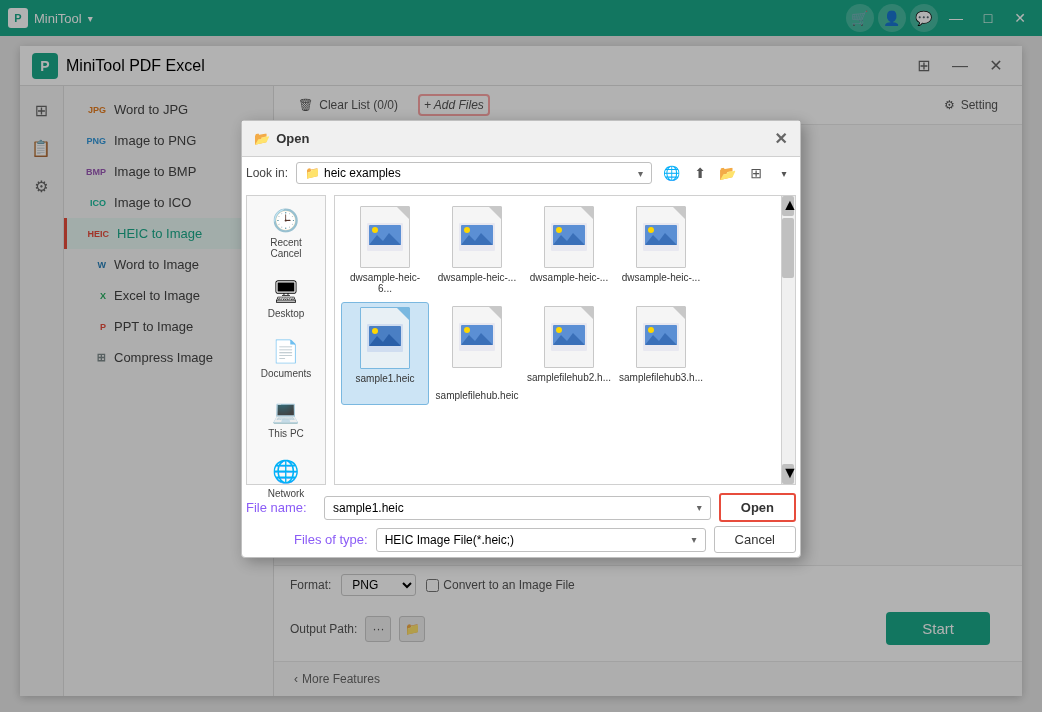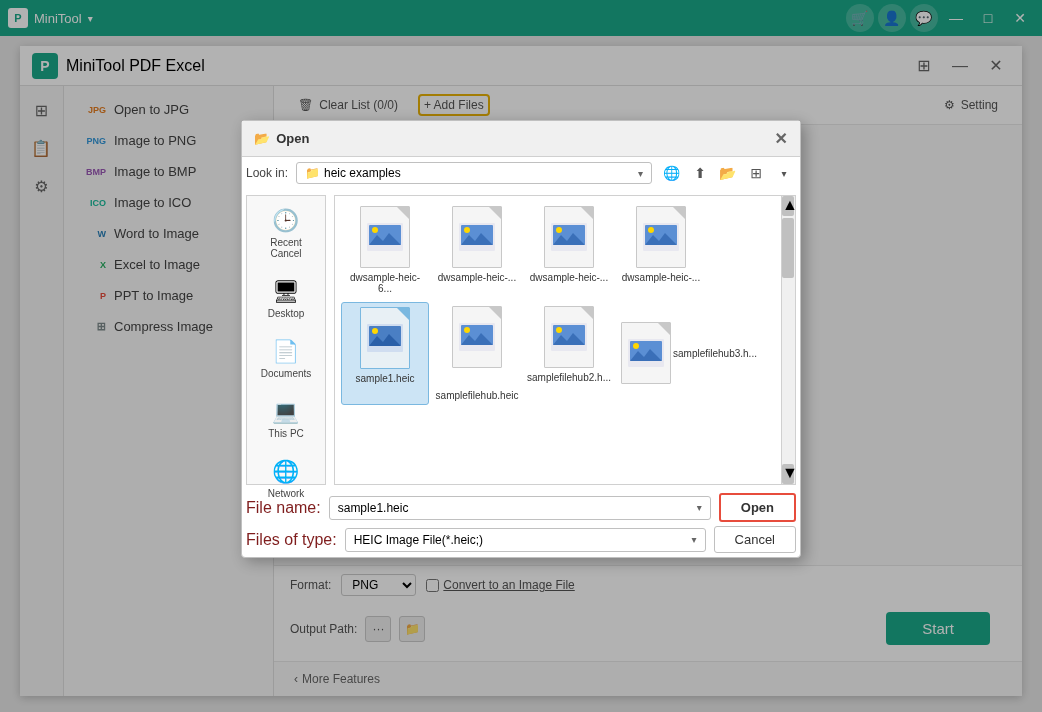--- a/index.html
+++ b/index.html
@@ -143,21 +143,21 @@
       gap: 16px;
       align-content: flex-start;
     }
     .format-select {
       border: 1px solid #ccc;
       border-radius: 3px;
       padding: 2px 6px;
       font-size: 12px;
       background: white;
     }
-    .checkbox-label { display: flex; align-items: center; gap: 4px; font-size: 12px; color: #555; text-decoration: underline; }
+    .checkbox-label { display: flex; align-items: center; gap: 4px; font-size: 12px; color: #555; }
     .output-select {
       border: 1px solid #ccc;
       border-radius: 3px;
       padding: 2px 6px;
       font-size: 12px;
       background: white;
     }
     .output-btn { width: 26px; height: 26px; border: 1px solid #ccc; border-radius: 3px; display: flex; align-items: center; justify-content: center; cursor: pointer; font-size: 12px; color: #555; }
     .start-btn {
       background: #1aaa8a;
@@ -255,21 +255,21 @@
     .shortcut-icon { font-size: 22px; }
     .shortcut-label { font-size: 10px; color: #444; text-align: center; }
 
     
     .file-input-row {
       display: flex;
       align-items: center;
       gap: 8px;
       margin-top: 10px;
     }
-    .file-input-label { font-size: 16px; color: #7f1d1d; min-width: 70px; text-align: center; }
+    .file-input-label { font-size: 13px; color: #8b5cf6; min-width: 70px; }
     .file-input-box {
       flex: 1;
       border: 1px solid #c0c0c0;
       border-radius: 3px;
       padding: 4px 8px;
       font-size: 12px;
       display: flex;
       align-items: center;
       justify-content: space-between;
       background: white;
@@ -346,33 +346,37 @@
 
     <div class="icon-sidebar">
       <div class="icon-sidebar-btn">⊞</div>
       <div class="icon-sidebar-btn">📋</div>
       <div class="icon-sidebar-btn">⚙</div>
     </div>
 
     <div class="left-nav">
       <div class="nav-item">
         <span class="nav-badge jpg">JPG</span>
-        <span class="nav-label">Open to JPG</span>
+        <span class="nav-label">Word to JPG</span>
       </div>
       <div class="nav-item">
         <span class="nav-badge png">PNG</span>
         <span class="nav-label">Image to PNG</span>
       </div>
       <div class="nav-item">
         <span class="nav-badge bmp">BMP</span>
         <span class="nav-label">Image to BMP</span>
       </div>
       <div class="nav-item">
         <span class="nav-badge ico">ICO</span>
         <span class="nav-label">Image to ICO</span>
+      </div>
+      <div class="nav-item active">
+        <span class="nav-badge heic">HEIC</span>
+        <span class="nav-label">HEIC to Image</span>
       </div>
       <div class="nav-item">
         <span class="nav-badge w">W</span>
         <span class="nav-label">Word to Image</span>
       </div>
       <div class="nav-item">
         <span class="nav-badge x">X</span>
         <span class="nav-label">Excel to Image</span>
       </div>
       <div class="nav-item">
@@ -386,21 +390,21 @@
     </div>
 
     <div class="main-content">
 
       <div class="toolbar">
         <div class="toolbar-left">
           <div class="toolbar-btn">
             <span>🗑</span>
             <span>Clear List (0/0)</span>
           </div>
-          <div class="toolbar-btn add-files-highlight" style="border:2px solid #eab308;">
+          <div class="toolbar-btn add-files-highlight" style="border:2px solid #fca5a5;font-style:italic;">
             <span>+ Add Files</span>
           </div>
         </div>
         <div class="toolbar-btn">
           <span>⚙</span>
           <span>Setting</span>
         </div>
       </div>
 
       <div class="file-area">
@@ -601,21 +605,21 @@
                       <rect width="36" height="28" fill="#e8e8f0" rx="1"></rect>
                       <rect x="2" y="2" width="32" height="20" fill="#5b8fd4" rx="1"></rect>
                       <polygon points="2,22 10,12 16,18 22,10 34,22" fill="#3a6fb8"></polygon>
                       <circle cx="8" cy="7" r="3" fill="#ffd700"></circle>
                     </svg>
                   </div>
                 </div>
                 <span style="font-size:10px;color:#333;text-align:center;">samplefilehub2.h...</span>
               </div>
 
-              <div style="width:88px;display:flex;flex-direction:row;align-items:center;gap:2px;padding:4px;border-radius:3px;">
+              <div style="width:88px;display:flex;flex-direction:column;align-items:center;gap:2px;padding:4px;border-radius:3px;">
                 <div style="position:relative;width:56px;height:64px;display:flex;align-items:flex-start;justify-content:center;">
                   <div style="width:50px;height:62px;background:#f5f5f5;border:1px solid #c8c8c8;border-radius:1px;position:relative;display:flex;align-items:center;justify-content:center;">
                     <div style="position:absolute;top:0;right:0;width:0;height:0;border-style:solid;border-width:0 12px 12px 0;border-color:transparent #c8c8c8 transparent transparent;"></div>
                     <svg width="36" height="28" viewBox="0 0 36 28">
                       <rect width="36" height="28" fill="#e8e8f0" rx="1"></rect>
                       <rect x="2" y="2" width="32" height="20" fill="#5b8fd4" rx="1"></rect>
                       <polygon points="2,22 10,12 16,18 22,10 34,22" fill="#3a6fb8"></polygon>
                       <circle cx="8" cy="7" r="3" fill="#ffd700"></circle>
                     </svg>
                   </div>
@@ -635,21 +639,21 @@
 
       <div class="file-input-row" style="margin-top:8px;">
         <span class="file-input-label">File name:</span>
         <div class="file-input-box">
           <span>sample1.heic</span>
           <span class="file-input-chevron">▾</span>
         </div>
         <button class="dialog-action-btn open-btn">Open</button>
       </div>
 
-      <div class="file-input-row" style="margin-top:4px;">
+      <div class="file-input-row" style="margin-top:4px;margin-left:48px;">
         <span class="file-input-label">Files of type:</span>
         <div class="file-input-box">
           <span>HEIC Image File(*.heic;)</span>
           <span class="file-input-chevron">▾</span>
         </div>
         <button class="dialog-action-btn cancel-btn">Cancel</button>
       </div>
     </div>
   </div>
 </div>

